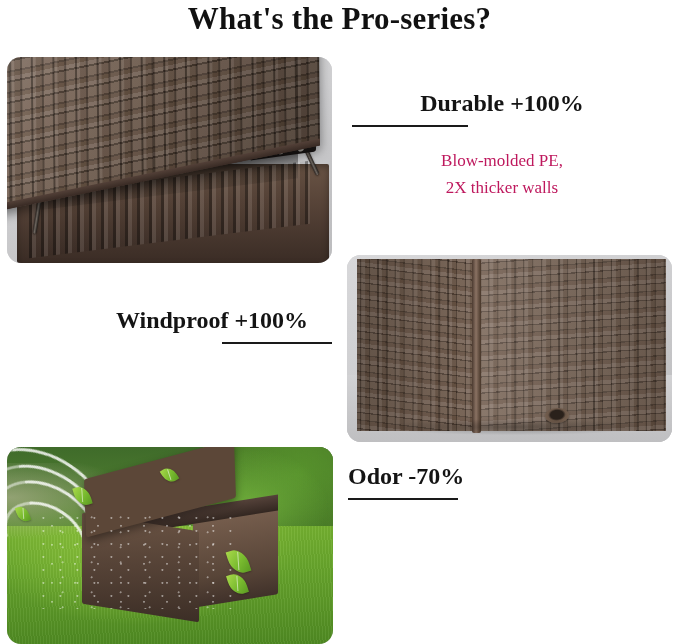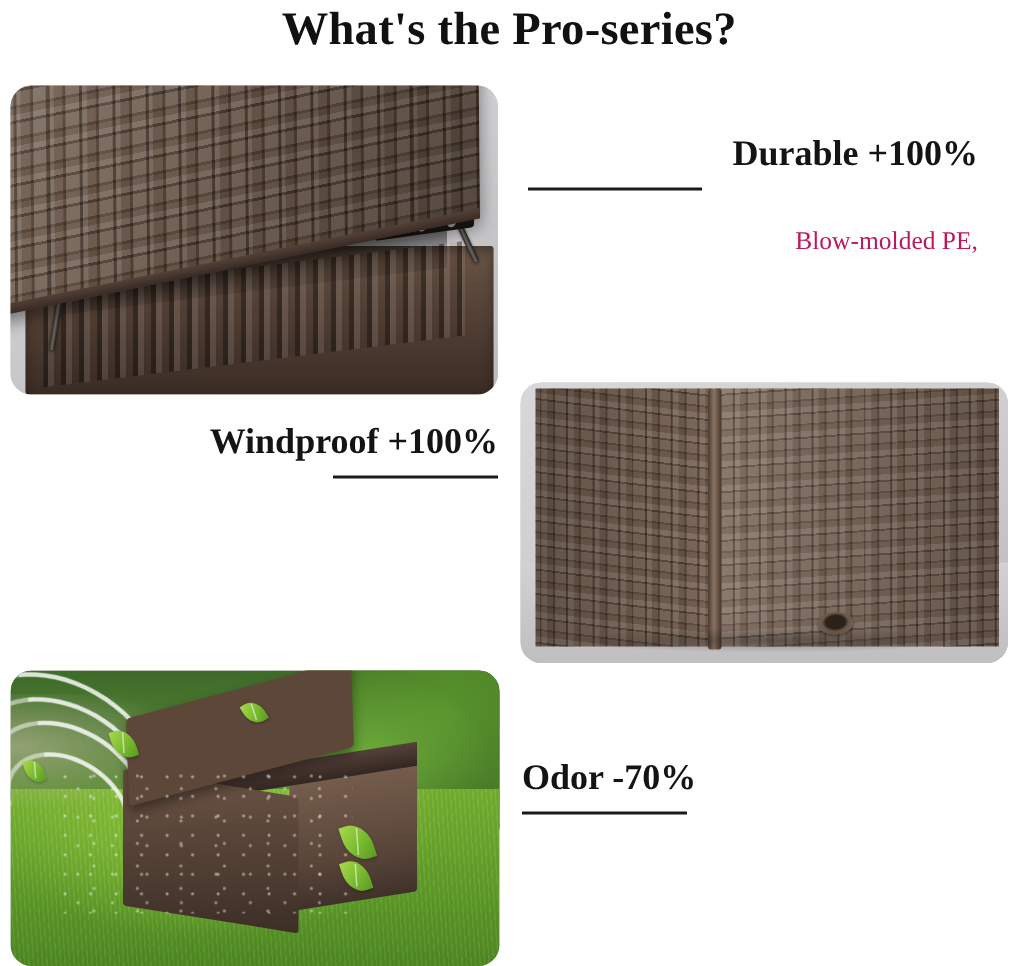--- a/index.html
+++ b/index.html
@@ -344,27 +344,27 @@
   .feature-body {
     font-family: "Liberation Serif", "DejaVu Serif", serif;
     font-weight: 400;
     font-size: 17px;
     line-height: 27px;
     color: #be185d;
     margin-top: 20px;
   }
   .feature-body span { display: block; white-space: nowrap; }
 
-  #feature-durable { left: 352px; top: 88px; width: 300px; text-align: right; }
+  #feature-durable { left: 352px; top: 88px; width: 300px; text-align: center; }
   #feature-durable .rule { width: 116px; }
 
-  #feature-windproof { left: 92px; top: 280px; width: 240px; text-align: right; }
+  #feature-windproof { left: 92px; top: 305px; width: 240px; text-align: center; }
   #feature-windproof .rule { width: 110px; margin-left: auto; }
 
-  #feature-odor { left: 348px; top: 504px; width: 300px; text-align: left; }
+  #feature-odor { left: 348px; top: 461px; width: 300px; text-align: left; }
   #feature-odor .rule { width: 110px; }
 </style>
 </head>
 <body>
 
 <div class="page-title">What's the Pro-series?</div>
 
 <div class="photo" id="photo-open-lid">
   <div class="photo-inner">
     <div class="studio-bg"></div>
@@ -389,20 +389,21 @@
       <div class="lid-rim"></div>
     </div>
   </div>
 </div>
 
 <div class="feature" id="feature-durable">
   <div class="feature-heading">Durable +100%</div>
   <div class="rule"></div>
   <div class="feature-body">
     <span>Blow-molded PE,</span>
+    <span>2X thicker walls</span>
   </div>
 </div>
 
 <div class="photo" id="photo-corner">
   <div class="photo-inner">
     <div class="studio-bg"></div>
     <div class="corner-floor"></div>
 
     <div class="corner-left-face">
       <div class="weave weave-fine"></div>

